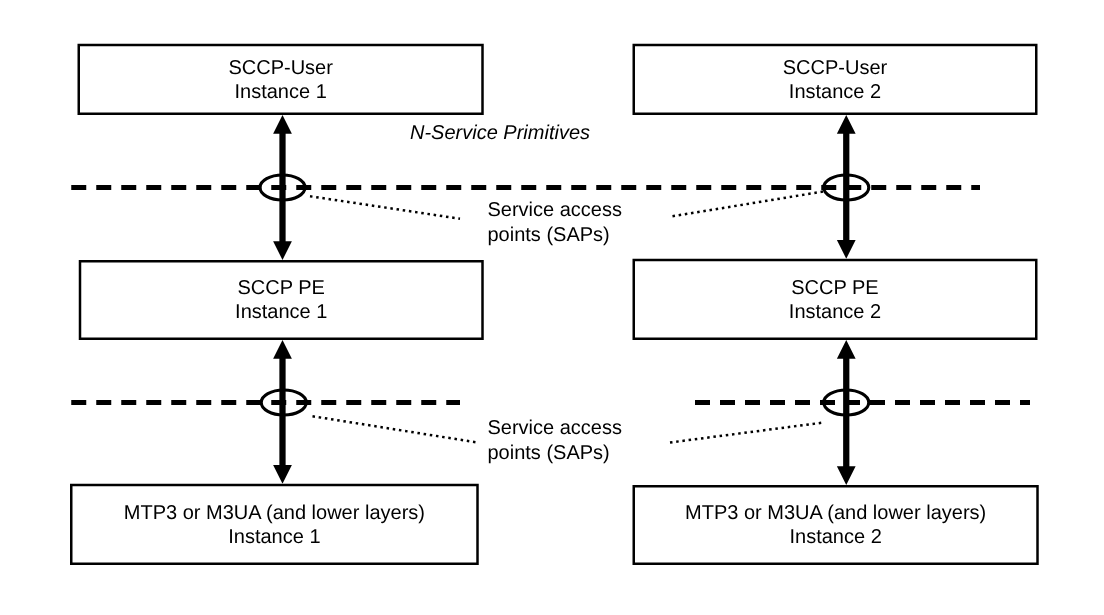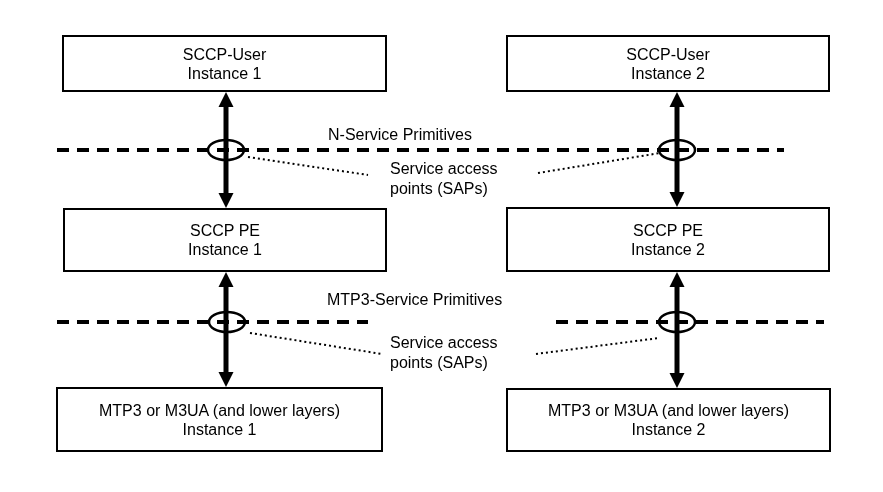--- a/index.html
+++ b/index.html
@@ -35,21 +35,21 @@
     line-height: 20px;
     white-space: nowrap;
   }
   
   #box-sccp-user-1 { left: 62px;  top: 35px;  width: 325px; height: 57px; }
   #box-sccp-user-2 { left: 506px; top: 35px;  width: 324px; height: 57px; }
   #box-sccp-pe-1   { left: 63px;  top: 208px; width: 324px; height: 64px; }
   #box-sccp-pe-2   { left: 506px; top: 207px; width: 324px; height: 65px; }
   #box-mtp3-1      { left: 56px;  top: 387px; width: 327px; height: 65px; }
   #box-mtp3-2      { left: 506px; top: 388px; width: 325px; height: 64px; }
-  #label-n-service    { left: 328px; top: 125px; }
+  #label-n-service    { left: 328px; top: 97px; font-style: italic; }
   #label-mtp3-service { left: 327px; top: 290px; }
   #label-sap-upper    { left: 390px; top: 159px; }
   #label-sap-lower    { left: 390px; top: 333px; }
 </style>
 </head>
 <body>
 
 <div class="canvas">
 
   <svg class="overlay" viewBox="0 0 883 492" xmlns="http://www.w3.org/2000/svg">
@@ -111,21 +111,20 @@
   <div class="box" id="box-mtp3-1">
     <div>MTP3 or M3UA (and lower layers)</div>
     <div>Instance 1</div>
   </div>
   <div class="box" id="box-mtp3-2">
     <div>MTP3 or M3UA (and lower layers)</div>
     <div>Instance 2</div>
   </div>
 
   <div class="flabel" id="label-n-service">N-Service Primitives</div>
-  <div class="flabel" id="label-mtp3-service">MTP3-Service Primitives</div>
 
   <div class="flabel" id="label-sap-upper">
     <div>Service access</div>
     <div>points (SAPs)</div>
   </div>
   <div class="flabel" id="label-sap-lower">
     <div>Service access</div>
     <div>points (SAPs)</div>
   </div>
 

